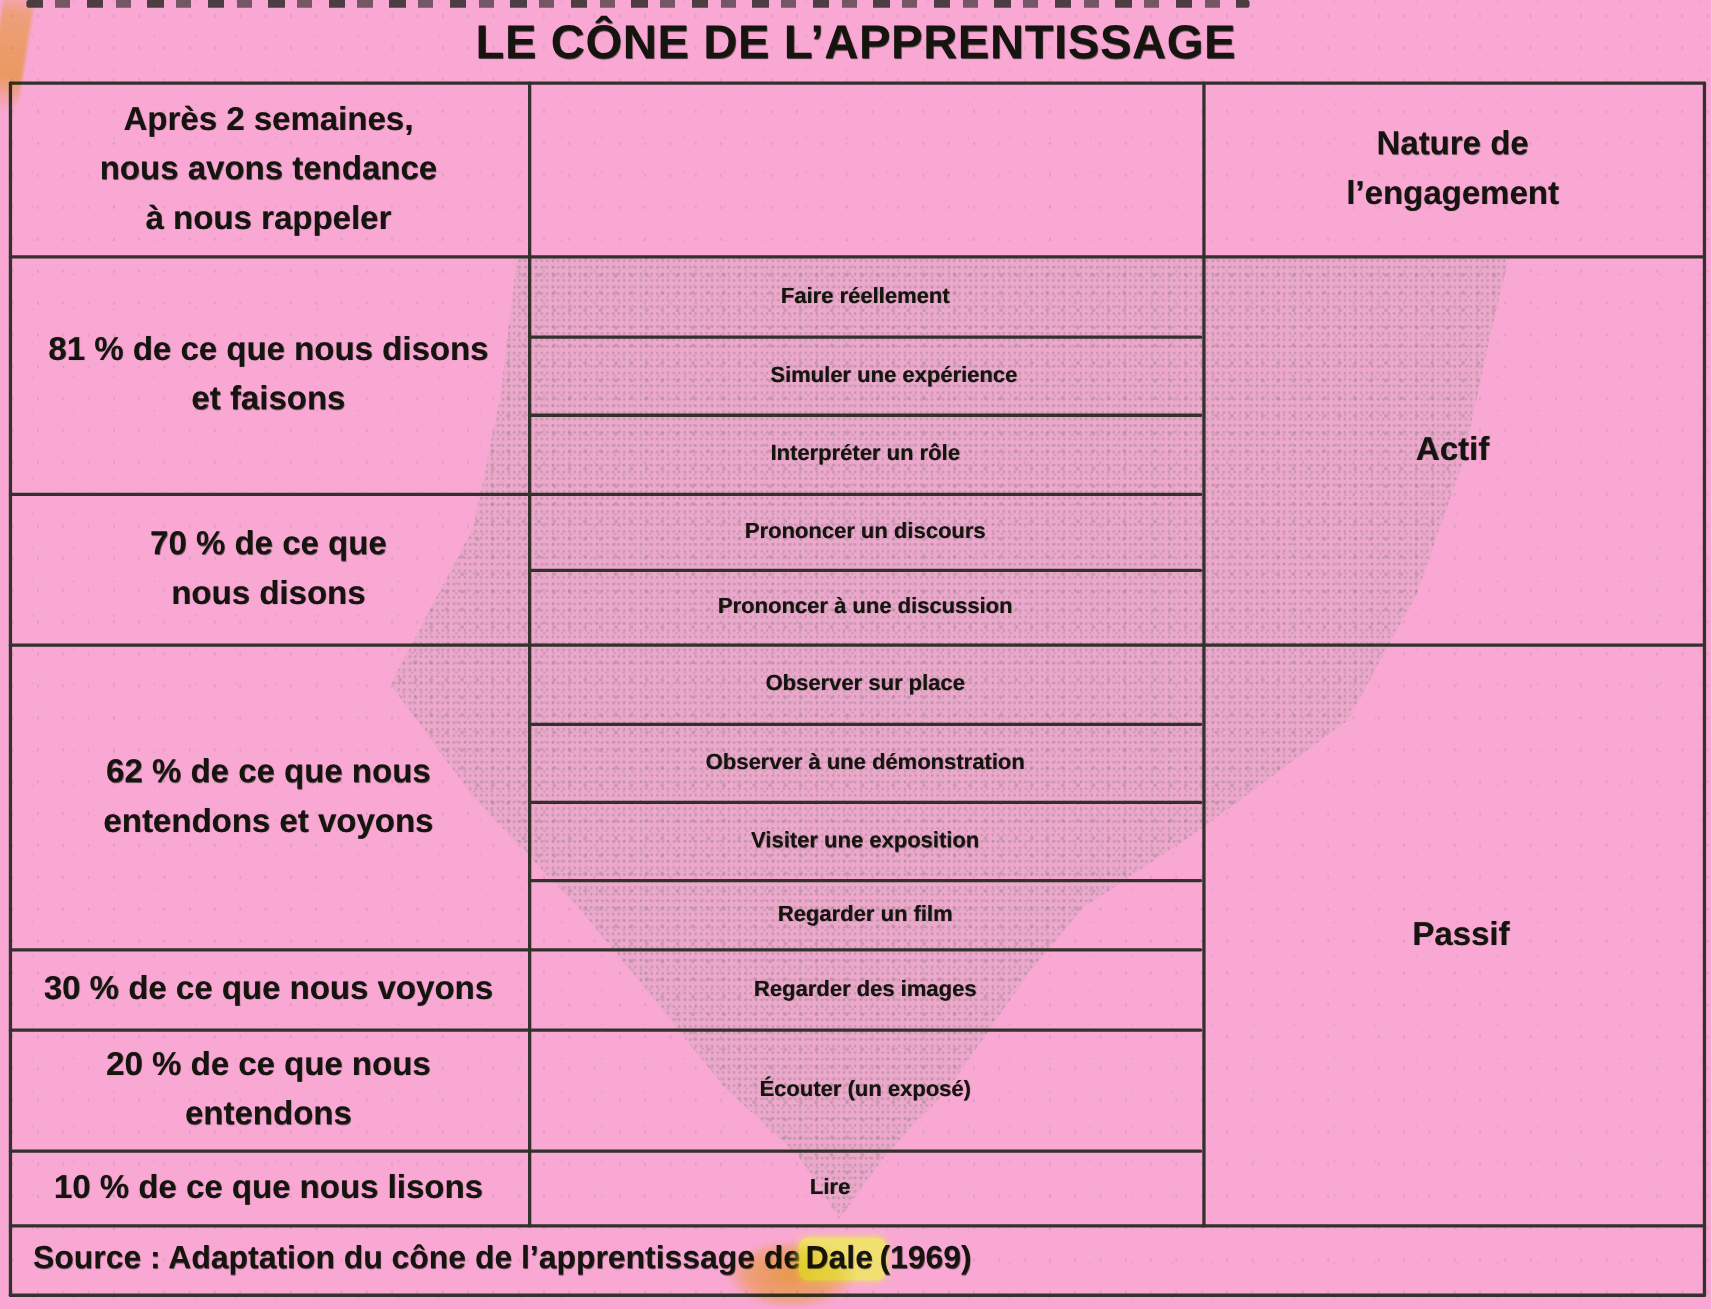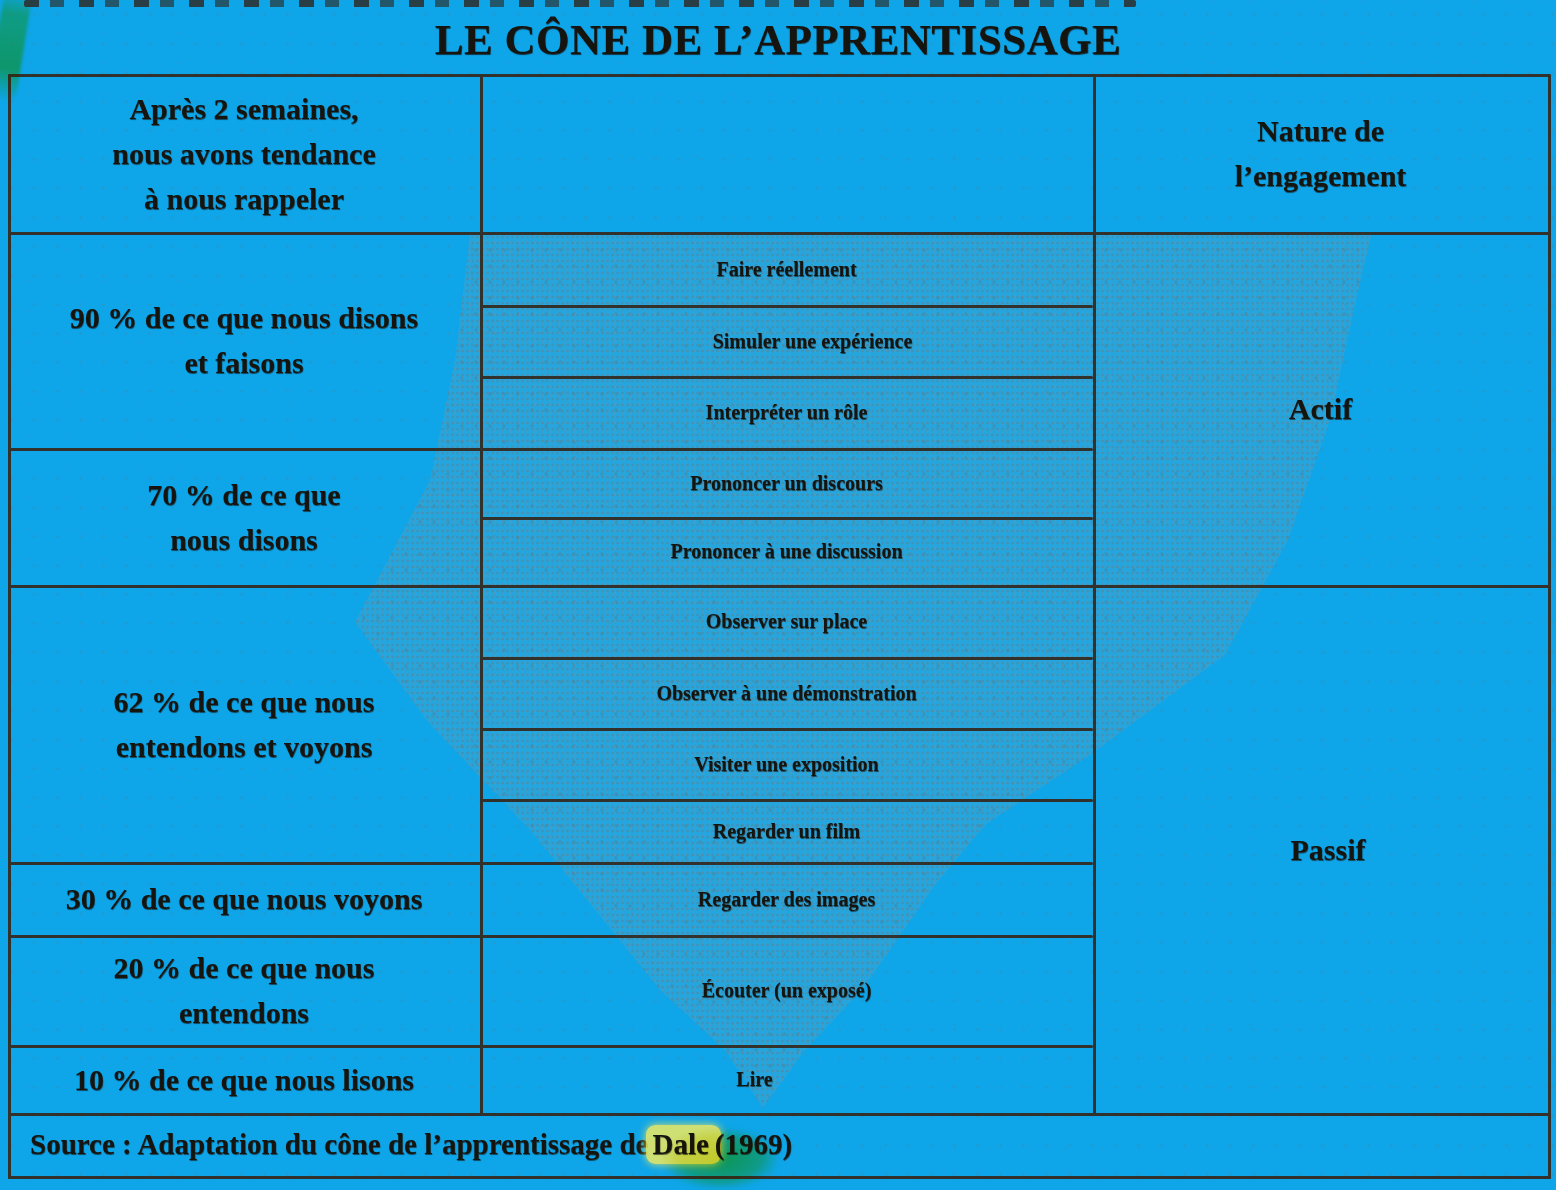--- a/index.html
+++ b/index.html
@@ -1,20 +1,20 @@
 <!DOCTYPE html>
 <html lang="fr"><head>
 <meta charset="utf-8">
 <title>Le cône de l'apprentissage</title>
 <style>
   html,body{margin:0;padding:0;background:#e9e7e2;}
   #page{
     position:relative;width:1556px;height:1190px;overflow:hidden;
-    background:#0ea5e9;
-    font-family:Liberation Serif, serif;
+    background:#f9a8d4;
+    font-family:Liberation Sans, sans-serif;
     color:#16140f;
   }
   
   #page::after{
     content:"";position:absolute;inset:0;pointer-events:none;z-index:0;
     background-image:
       radial-gradient(rgba(120,115,105,.18) 1px,transparent 1.4px),
       radial-gradient(rgba(120,115,105,.12) 1px,transparent 1.4px);
     background-size:23px 29px,37px 31px;
     background-position:0 0,11px 17px;
@@ -116,21 +116,21 @@
   <div class="vline" style="left:480px;top:74px;height:1042px;"></div>
   <div class="vline" style="left:1093px;top:74px;height:1042px;"></div>
   <div class="vline" style="left:1548px;top:74px;height:1105px;"></div>
 
   <div class="cell header-cell" style="left:8px;top:74px;width:472px;height:158px;">Après 2 semaines,
 nous avons tendance
 à nous rappeler</div>
   <div class="cell header-cell" style="left:1093px;top:74px;width:455px;height:158px;">Nature de
 l’engagement</div>
 
-  <div class="cell" style="left:8px;top:232px;width:472px;height:216px;">90 % de ce que nous disons
+  <div class="cell" style="left:8px;top:232px;width:472px;height:216px;">81 % de ce que nous disons
 et faisons</div>
   <div class="cell" style="left:8px;top:448px;width:472px;height:137px;">70 % de ce que
 nous disons</div>
   <div class="cell" style="left:8px;top:585px;width:472px;height:277px;">62 % de ce que nous
 entendons et voyons</div>
   <div class="cell" style="left:8px;top:862px;width:472px;height:73px;">30 % de ce que nous voyons</div>
   <div class="cell" style="left:8px;top:935px;width:472px;height:110px;">20 % de ce que nous
 entendons</div>
   <div class="cell" style="left:8px;top:1045px;width:472px;height:68px;">10 % de ce que nous lisons</div>
 

